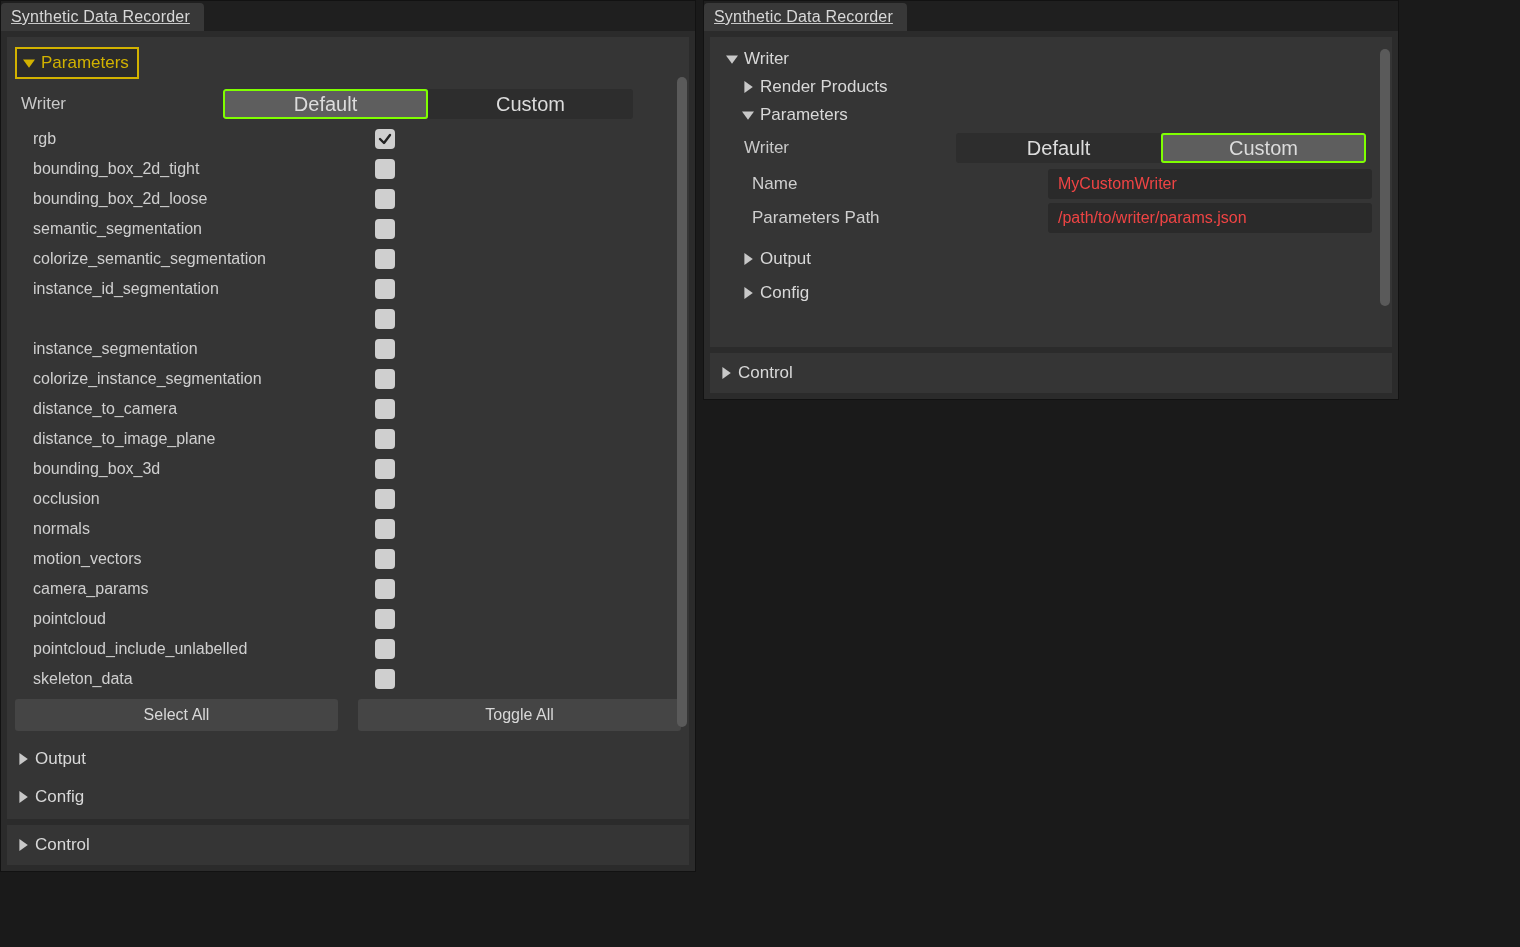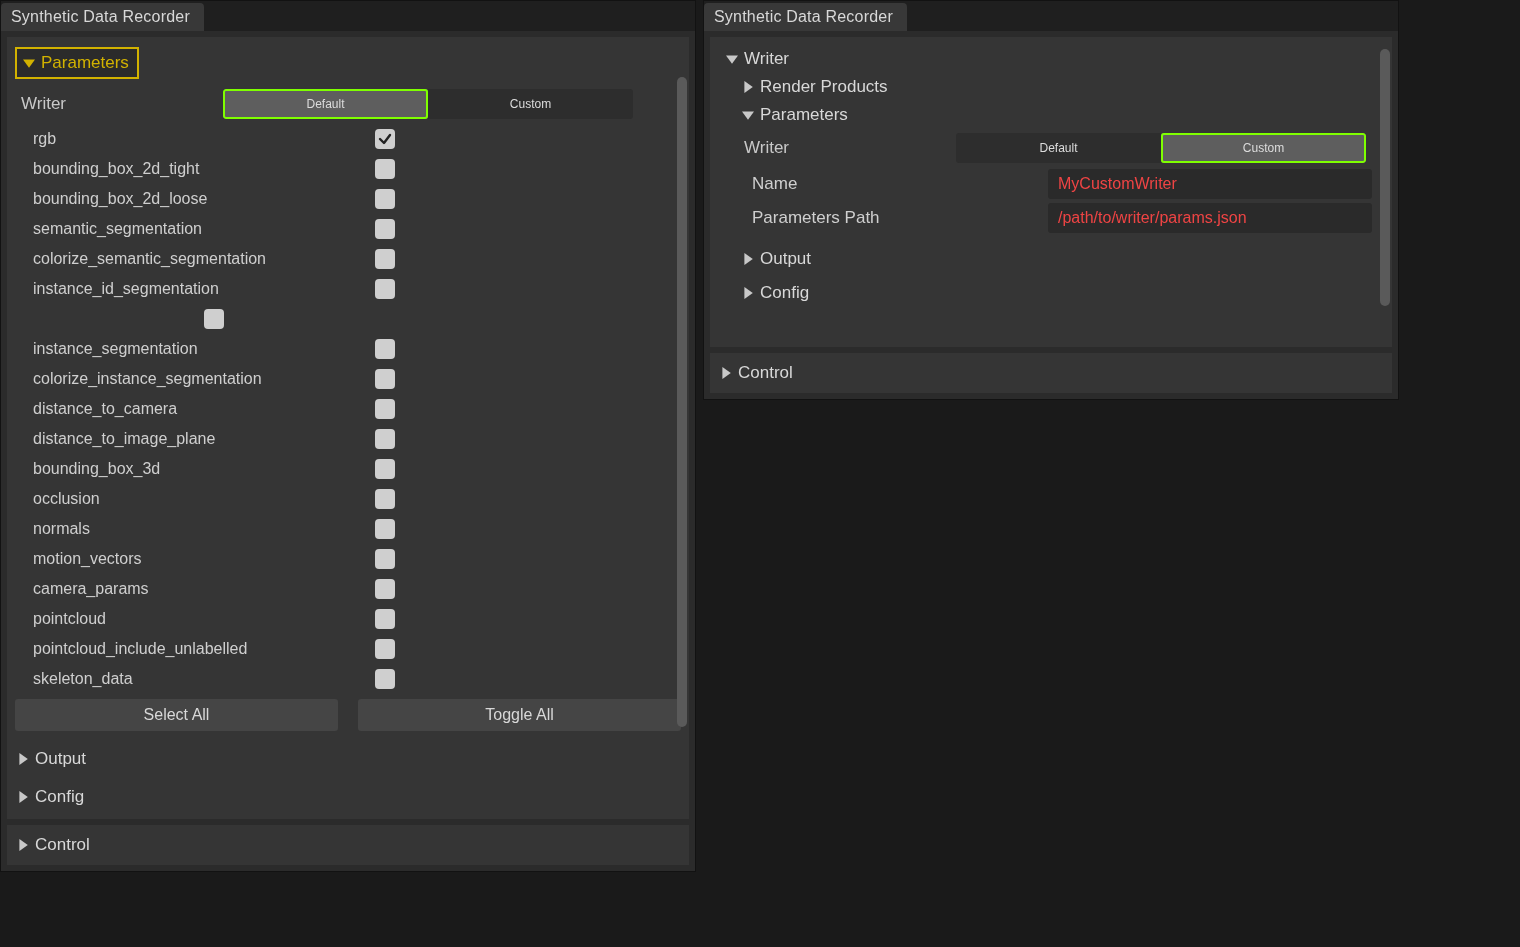--- a/index.html
+++ b/index.html
@@ -21,20 +21,21 @@
     border: 1px solid #121212;
   }
   .panel.left { width: 696px; height: 872px; }
   .panel.right { width: 696px; height: 400px; position: absolute; left: 703px; top: 0;}
 
   .tab-bar {
     display: flex;
     align-items: flex-end;
     height: 30px;
     background: #1f1f1f;
+    text-decoration: underline;
   }
   .tab {
     background: #383838;
     border-top-left-radius: 4px;
     border-top-right-radius: 4px;
     padding: 4px 14px 4px 10px;
     font-size: 16px;
     color: #d8d8d8;
     letter-spacing: 0.2px;
     height: 28px;
@@ -107,39 +108,39 @@
     border-radius: 3px;
     overflow: hidden;
     width: 410px;
     height: 30px;
   }
   .seg-btn {
     flex: 1;
     display: flex;
     align-items: center;
     justify-content: center;
-    font-size: 12px;
+    font-size: 20px;
     color: #dcdcdc;
     background: #2d2d2d;
     border: none;
   }
   .seg-btn.active {
     background: #5e5e5e;
   }
   .seg-btn.highlight {
     outline: 2px solid #7fff00;
     outline-offset: -2px;
     border-radius: 3px;
   }
 
   .param-list { margin: 4px 0 6px 12px; display:flex; flex-direction:column; gap:2px;}
   .param-item {
     display: flex;
     align-items: center;
-    justify-content: center;
+    justify-content: flex-end;
     height: 28px;
     padding-left: 6px;
     gap: 44px;
   }
   .param-label { flex: 1; font-size: 16px; color: #cfcfcf; }
   .checkbox {
     width: 20px; height: 20px;
     border-radius: 4px;
     background: #cfcfcf;
     display: flex;

